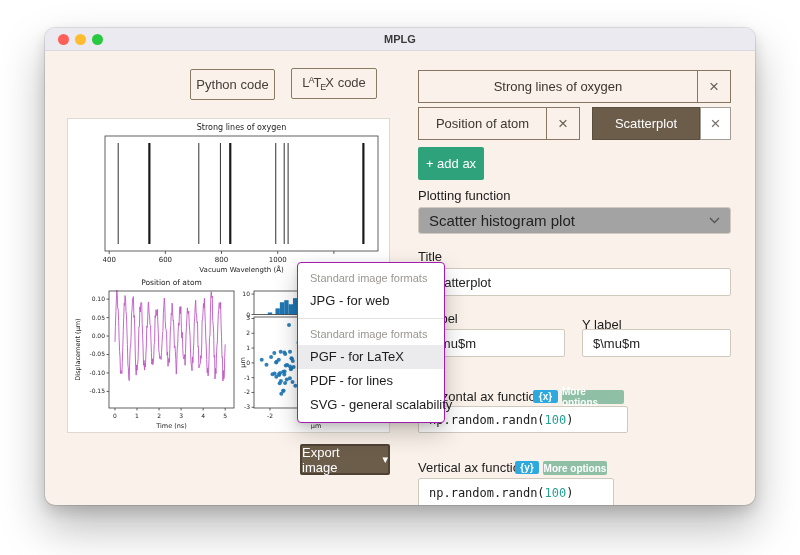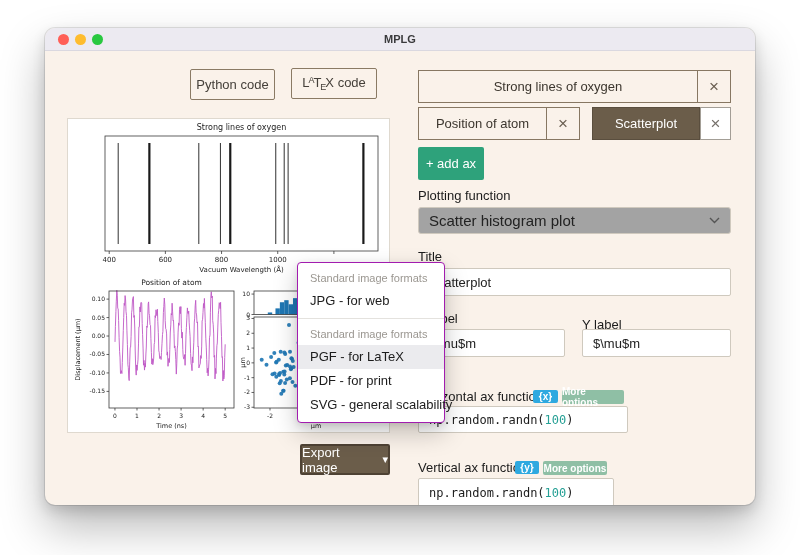--- a/index.html
+++ b/index.html
@@ -297,18 +297,18 @@
         <span class="num">100</span>
         <span>)</span>
     </div>
 
     <div class="abs menu" style="left:252px;top:234px;width:148px;">
       <div class="menu-header">Standard image formats</div>
       <div class="menu-item">JPG - for web</div>
       <div class="menu-divider"></div>
       <div class="menu-header">Standard image formats</div>
       <div class="menu-item hl">PGF - for LaTeX</div>
-      <div class="menu-item">PDF - for print</div>
+      <div class="menu-item">PDF - for lines</div>
       <div class="menu-item">SVG - general scalability</div>
     </div>
 
   </div>
 </div>
 
 </body></html>

